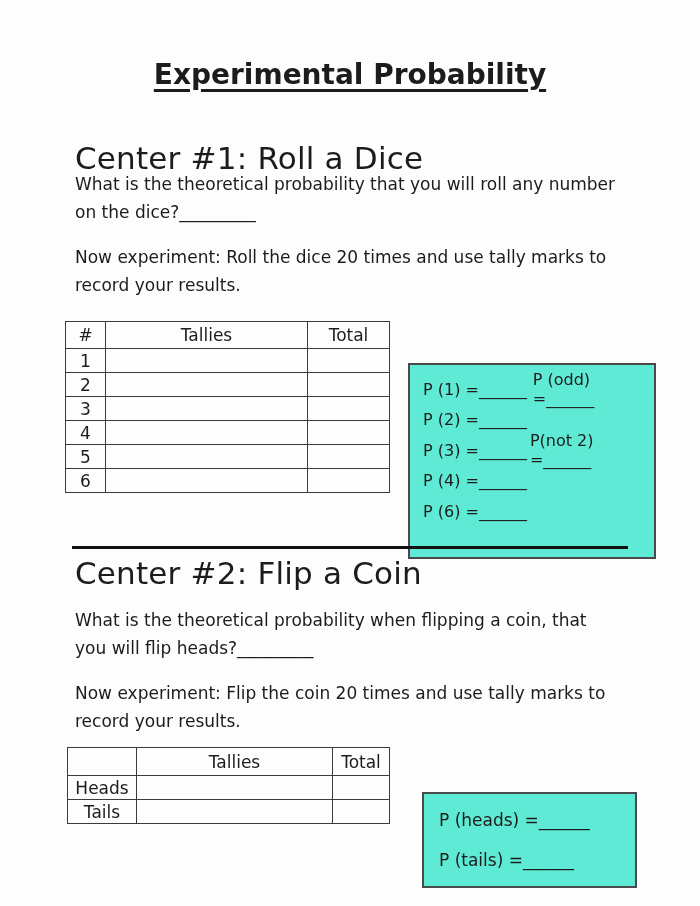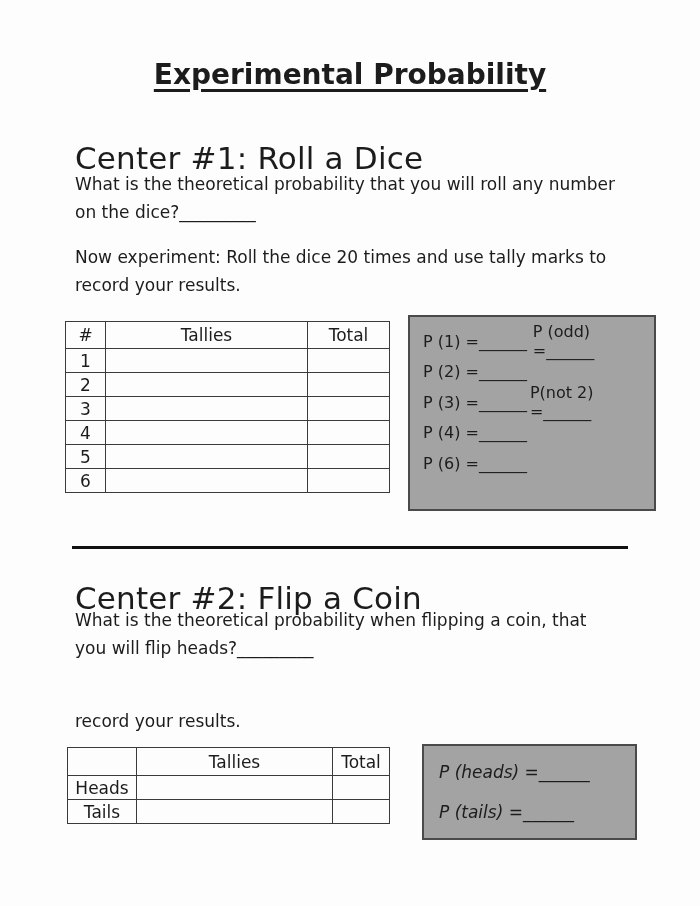--- a/index.html
+++ b/index.html
@@ -17,21 +17,21 @@
     font-size:28px;font-weight:bold;
     text-decoration:underline;
     text-decoration-thickness:3px;
     text-underline-offset:5px;
   }
   .heading{
     position:absolute;left:75px;margin:0;
     font-size:31px;font-weight:500;letter-spacing:.2px;
   }
   .c1-heading{top:140px;}
-  .c2-heading{top:580px;}
+  .c2-heading{top:555px;}
   .para{
     position:absolute;left:75px;margin:0;
     font-size:17px;line-height:28px;white-space:nowrap;
   }
   .q1{top:170px;}
   .e1{top:243px;}
   .q2{top:606px;}
   .e2{top:679px;}
   .tally-table{
     position:absolute;border-collapse:collapse;table-layout:fixed;
@@ -50,32 +50,32 @@
   .t2 th{height:27px;}
   .t2 td{height:23px;}
   .t2 th:nth-child(1){width:68px;}
   .t2 th:nth-child(2){width:195px;}
   .t2 th:nth-child(3){width:56px;}
   .col-center{text-align:center;}
   .col-left{text-align:center;padding-left:10px;}
   .row-label{text-align:center;}
   .prob-box{
     position:absolute;border:2px solid #4a4a4a;
-    background:#a3a3a3;box-sizing:border-box;
+    background:#5eead4;box-sizing:border-box;margin-top:48px;
   }
   .box1{
     left:408px;top:315px;width:248px;height:196px;
     padding:9px 0 0 13px;font-size:16px;
   }
   .box1 .prob-row{height:30.5px;display:flex;align-items:center;}
   .box1 .prob-left{display:inline-block;width:112px;}
   .box2{
     left:422px;top:744px;width:215px;height:96px;
     padding:6px 0 6px 15px;font-size:17px;
-    display:flex;flex-direction:column;justify-content:space-around;font-style:italic;
+    display:flex;flex-direction:column;justify-content:space-around;
   }
   .divider{
     position:absolute;left:72px;top:546px;width:556px;height:3px;
     background:#111111;
   }
 </style>
 </head>
 <body>
 
 <h1 class="title">Experimental Probability</h1>
@@ -159,21 +159,21 @@
 <div class="divider"></div>
 
 <h2 class="heading c2-heading">Center #2: Flip a Coin</h2>
 
 <p class="para q2">
   <span>What is the theoretical probability when flipping a coin, that</span><br>
   <span>you will flip heads?_________</span>
 </p>
 
 <p class="para e2">
-  <br>
+  <span>Now experiment: Flip the coin 20 times and use tally marks to</span><br>
   <span>record your results.</span>
 </p>
 
 <table class="tally-table t2">
   <thead>
     <tr>
       <th class="col-center"></th>
       <th class="col-left">Tallies</th>
       <th class="col-center">Total</th>
     </tr>

